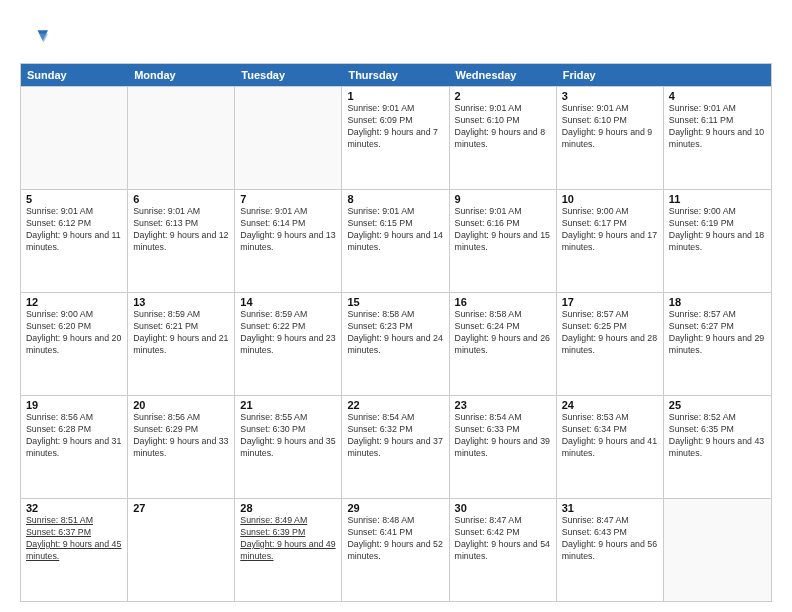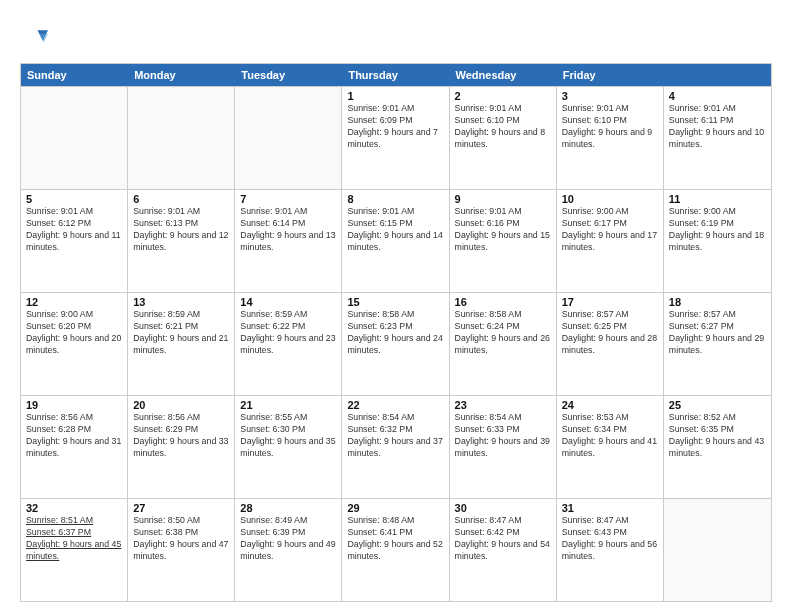--- a/index.html
+++ b/index.html
@@ -310,27 +310,24 @@
         </div>
         <div class="cal-row">
           <div class="cal-cell">
             <div class="day-num">32</div>
             <div class="day-info" style="white-space: pre-line; text-decoration: underline;">Sunrise: 8:51 AM
 Sunset: 6:37 PM
 Daylight: 9 hours and 45 minutes.</div>
           </div>
           <div class="cal-cell">
             <div class="day-num">27</div>
-            <div class="day-info" style="white-space: pre-line;">Sunrise: 8:50 AM
-Sunset: 6:38 PM
-Daylight: 9 hours and 47 minutes.</div>
           </div>
           <div class="cal-cell">
             <div class="day-num">28</div>
-            <div class="day-info" style="white-space: pre-line;">Sunrise: 8:49 AM
+            <div class="day-info" style="white-space: pre-line; text-decoration: underline;">Sunrise: 8:49 AM
 Sunset: 6:39 PM
 Daylight: 9 hours and 49 minutes.</div>
           </div>
           <div class="cal-cell">
             <div class="day-num">29</div>
             <div class="day-info" style="white-space: pre-line;">Sunrise: 8:48 AM
 Sunset: 6:41 PM
 Daylight: 9 hours and 52 minutes.</div>
           </div>
           <div class="cal-cell">

